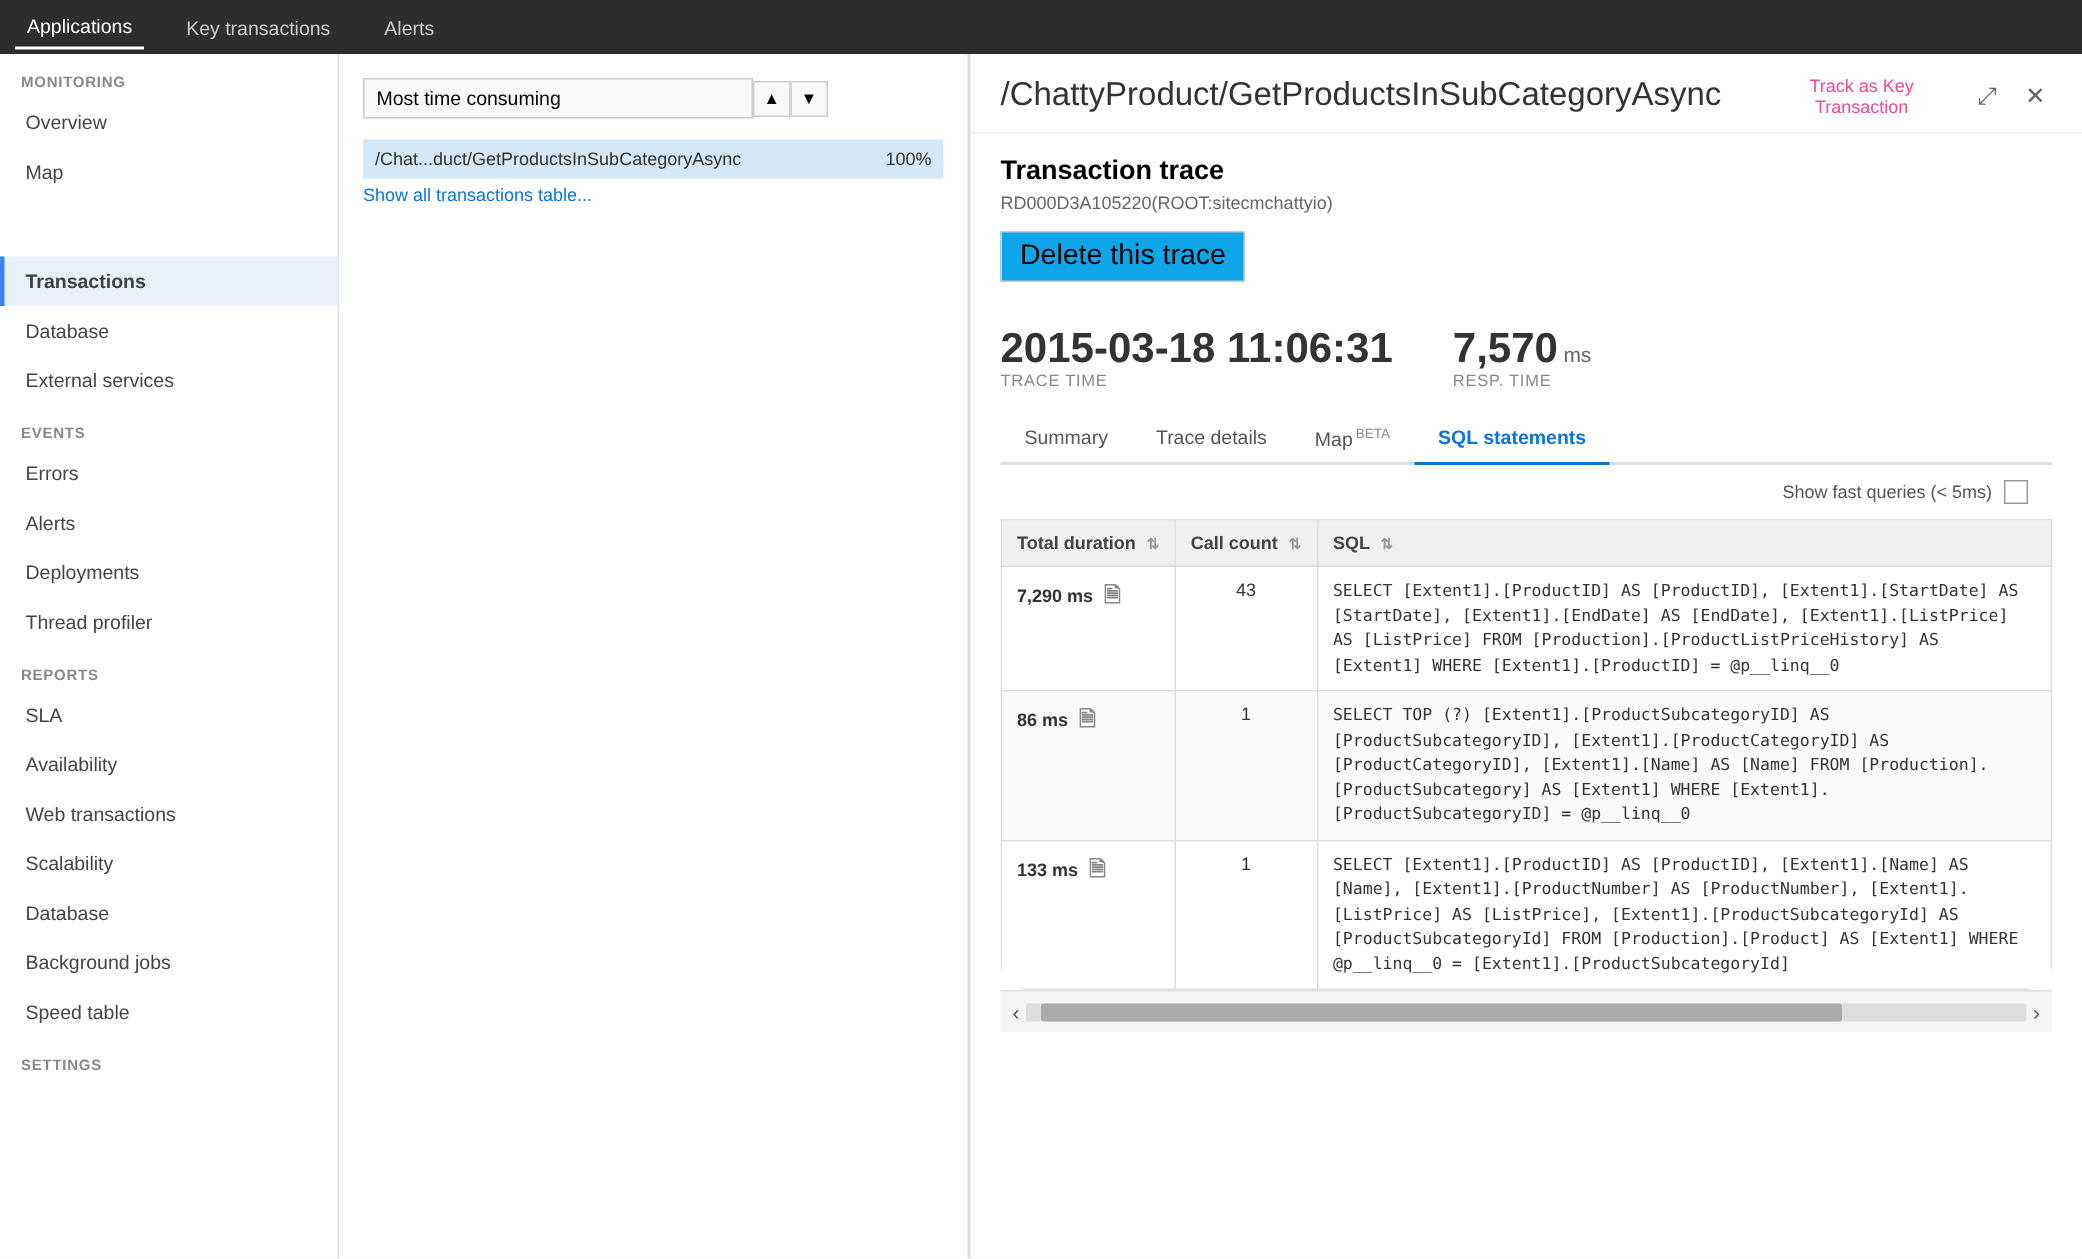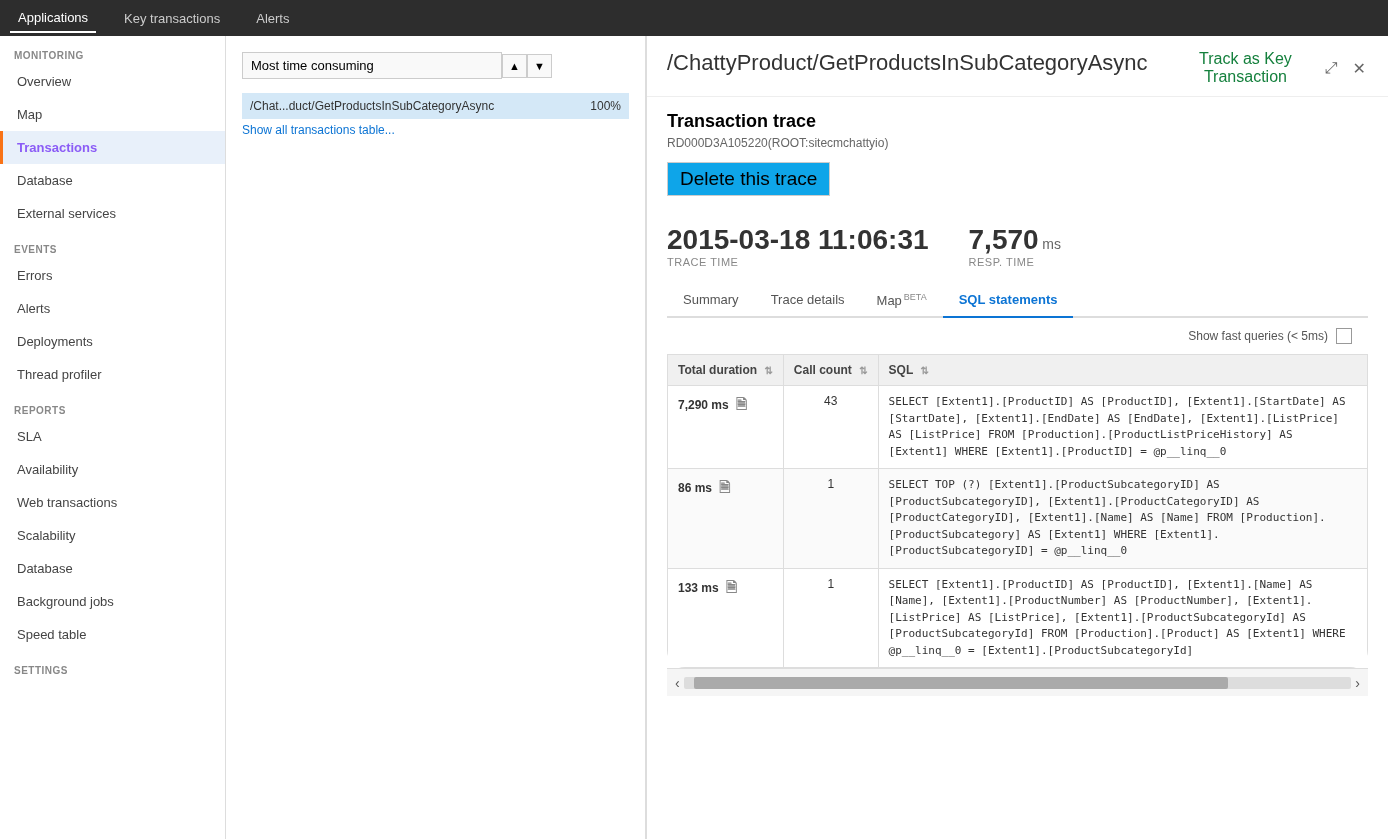--- a/index.html
+++ b/index.html
@@ -45,23 +45,24 @@
     }
     .sidebar-item {
       padding: 9px 14px;
       cursor: pointer;
       color: #444;
       font-size: 13px;
       border-left: 3px solid transparent;
     }
     .sidebar-item.active {
       background: #e8f0fa;
-      border-left: 3px solid #f97316;
-      color: #8b5cf6;
+      border-left: 3px solid #3b82f6;
+      color: #404040;
       font-weight: bold;
+      margin-top: 40px;
     }
 
     
     .main-content {
       flex: 1;
       display: flex;
       flex-direction: column;
       overflow: hidden;
     }
 
@@ -145,22 +146,22 @@
       font-weight: normal;
       color: #333;
       flex: 1;
     }
     .trace-header-actions {
       display: flex;
       align-items: center;
       gap: 10px;
     }
     .track-key-btn {
-      font-size: 16px;
-      color: #15803d;
+      font-size: 12px;
+      color: #ec4899;
       cursor: pointer;
       background: none;
       border: none;
       margin-left: 31px;
     }
     .icon-btn {
       background: none;
       border: none;
       cursor: pointer;
       font-size: 16px;

